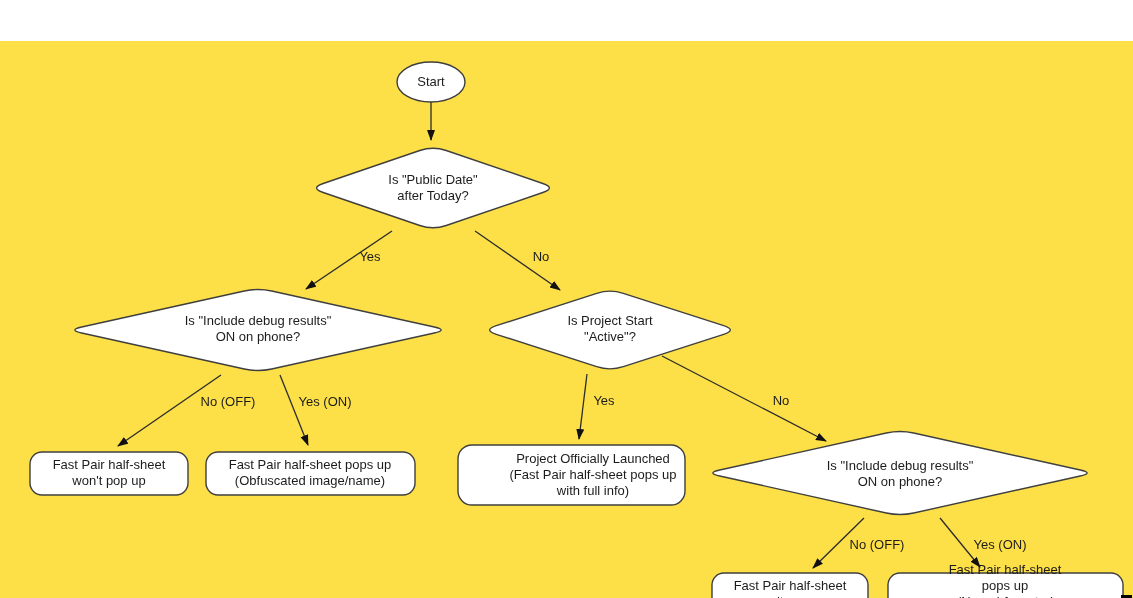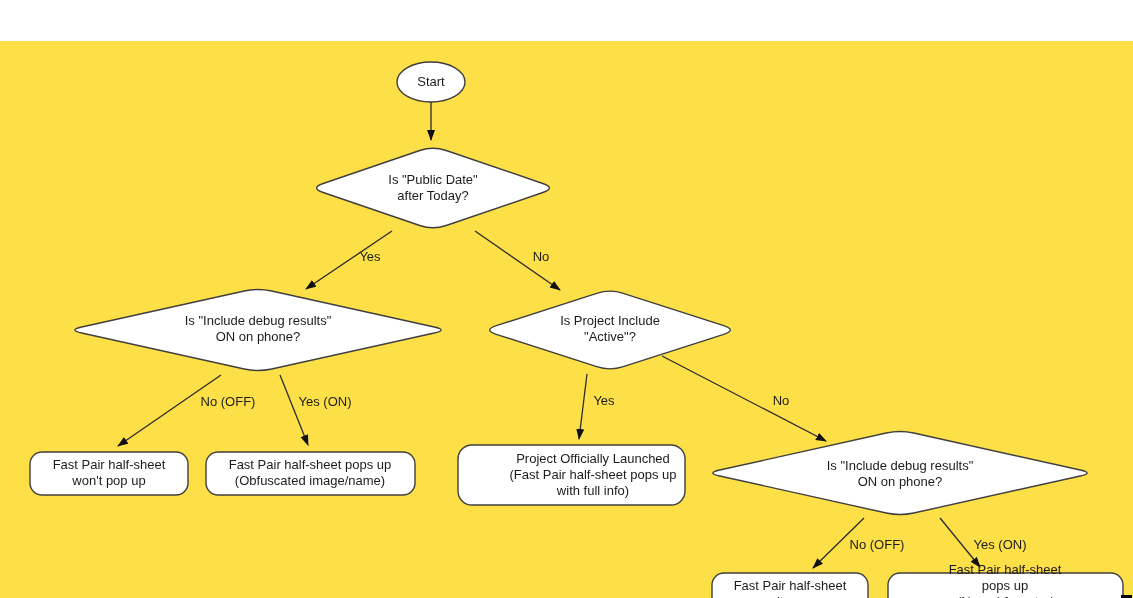--- a/index.html
+++ b/index.html
@@ -68,21 +68,21 @@
     <rect class="shape" x="888" y="532" width="235" height="43" rx="12" ry="12"></rect>
 
     <rect class="cursor-bar" x="1121" y="554" width="11" height="38"></rect>
   </svg>
 
   <div class="label" style="left:431px;top:41px">Start</div>
   <div class="label" style="left:433px;top:147px">Is "Public Date"
 after Today?</div>
   <div class="label" style="left:258px;top:288px">Is "Include debug results"
 ON on phone?</div>
-  <div class="label" style="left:610px;top:288px">Is Project Include
+  <div class="label" style="left:610px;top:288px">Is Project Start
 "Active"?</div>
   <div class="label" style="left:900px;top:433px">Is "Include debug results"
 ON on phone?</div>
   <div class="label" style="left:109px;top:432px">Fast Pair half-sheet
 won't pop up</div>
   <div class="label" style="left:310px;top:432px">Fast Pair half-sheet pops up
 (Obfuscated image/name)</div>
   <div class="label" style="left:593px;top:434px">Project Officially Launched
 (Fast Pair half-sheet pops up
 with full info)</div>

